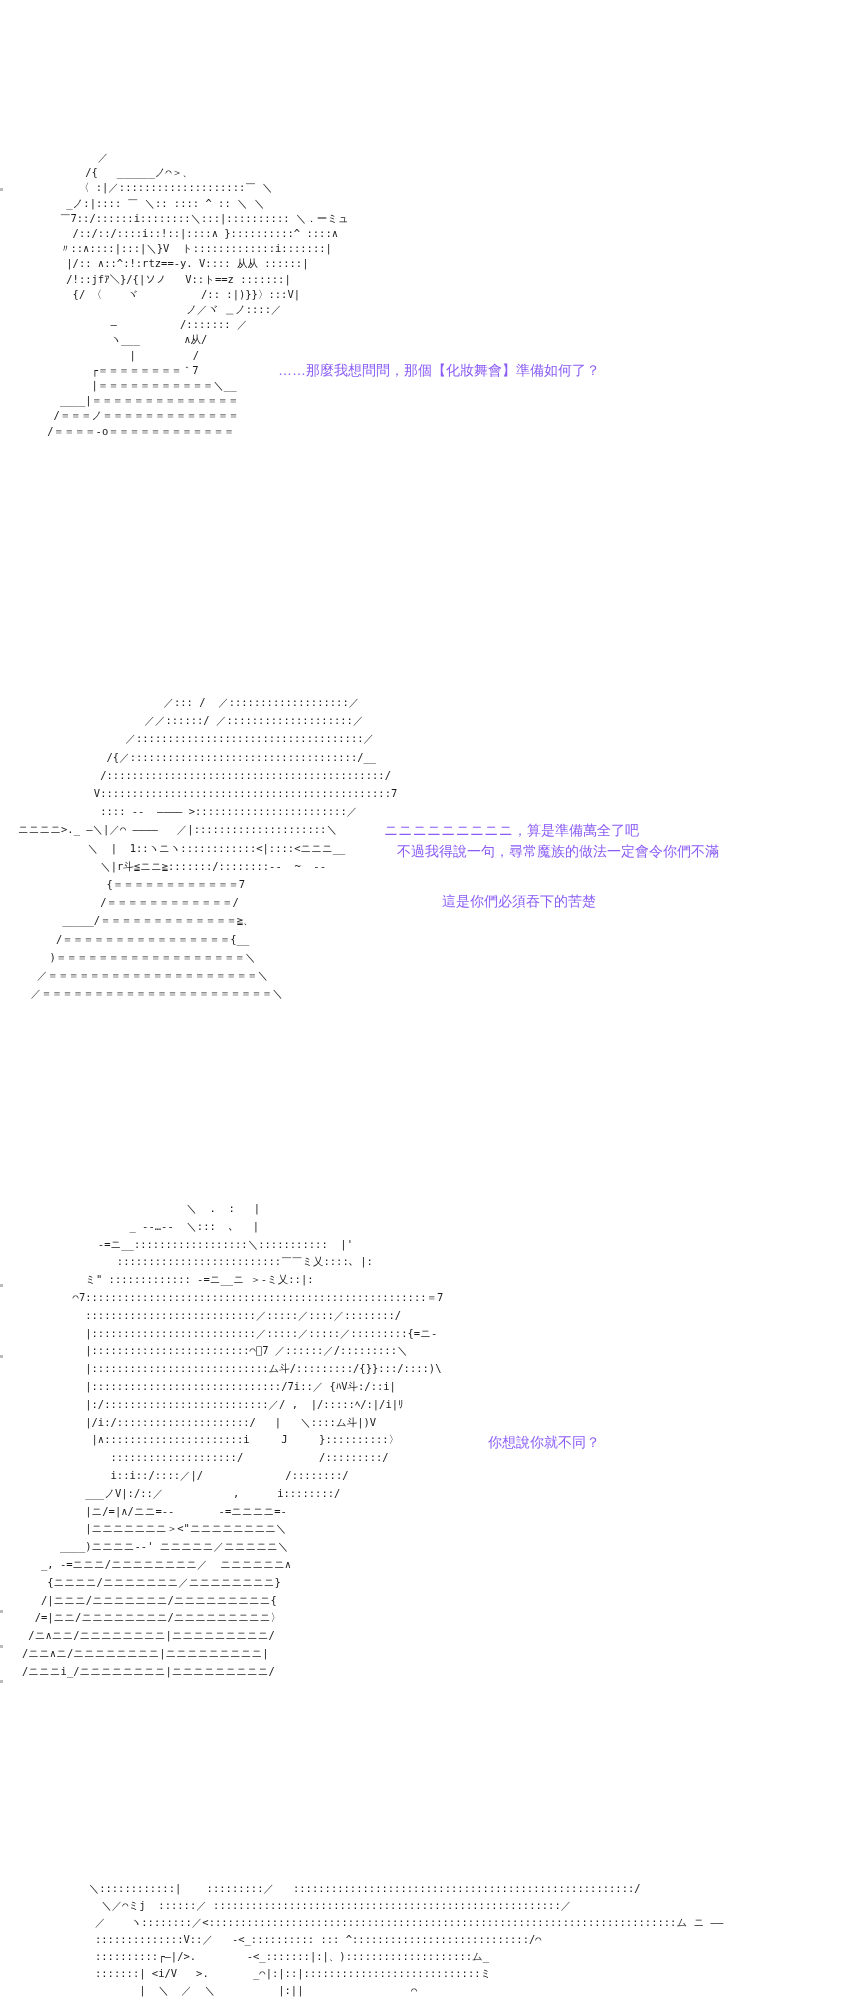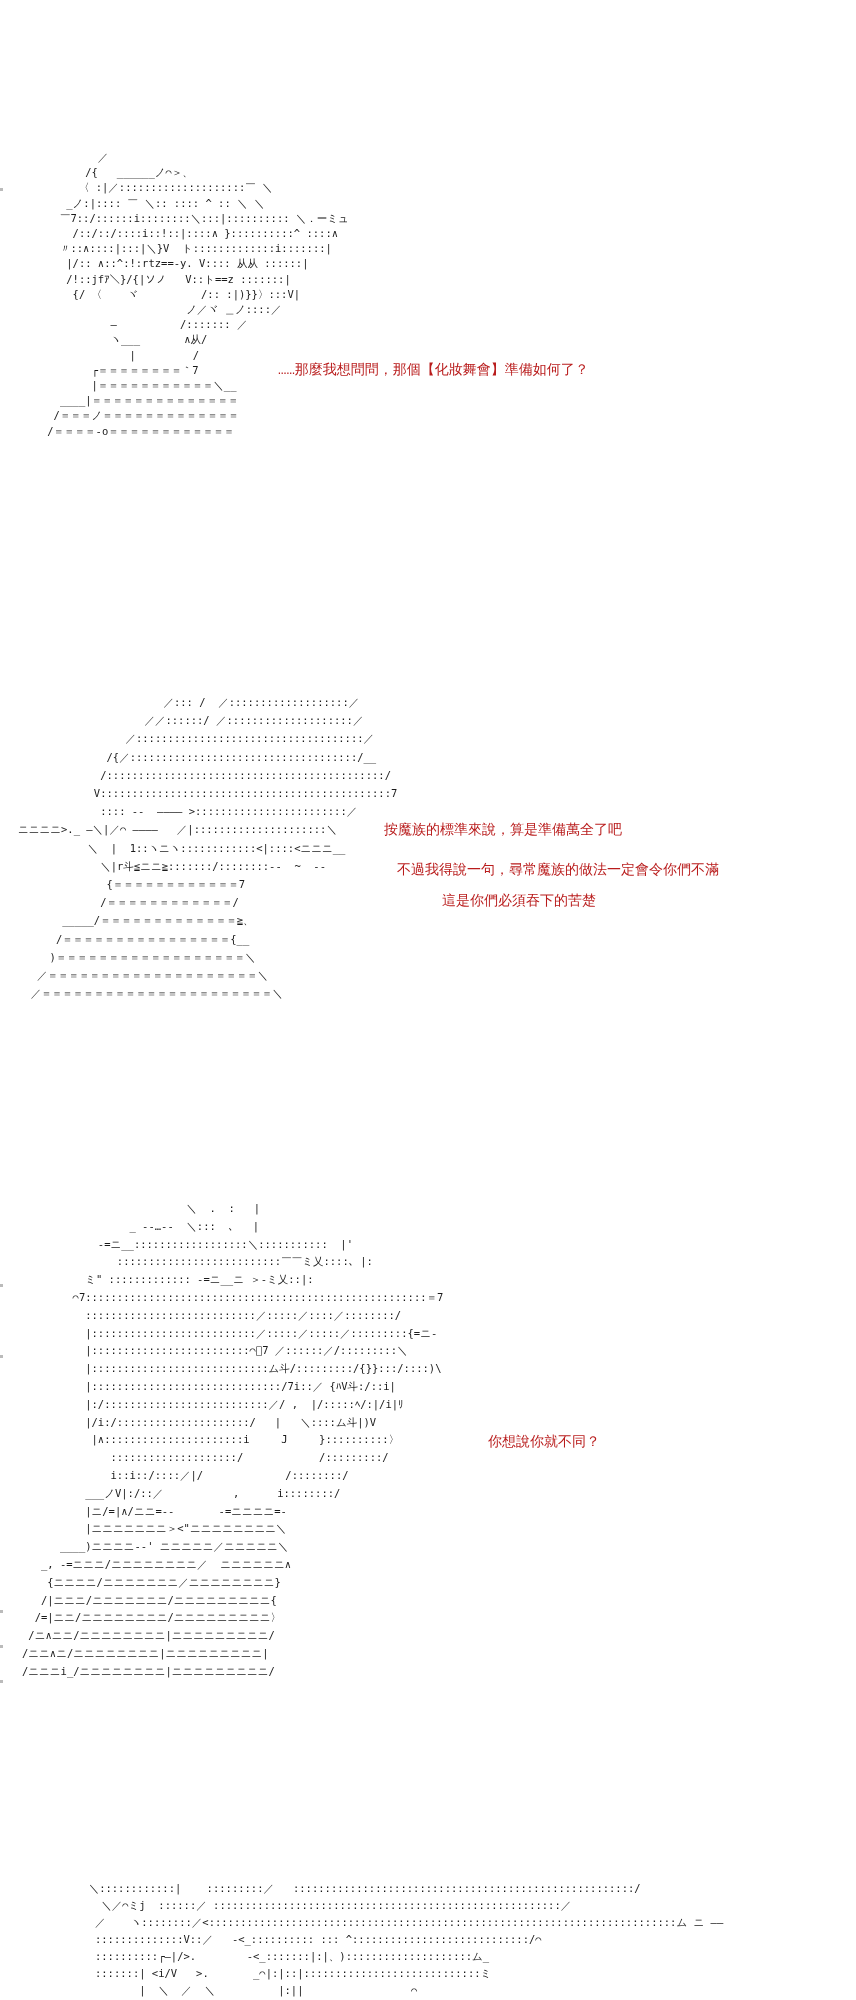--- a/index.html
+++ b/index.html
@@ -24,24 +24,24 @@
       position: absolute;
       margin: 0;
       white-space: pre;
       font-family: "DejaVu Sans Mono", monospace;
       color: #1a1a1a;
       letter-spacing: 0;
     }
     .dialogue {
       position: absolute;
       white-space: nowrap;
-      font-family: Liberation Mono, monospace;
+      font-family: Liberation Sans, sans-serif;
       font-size: 14px;
       line-height: 18px;
-      color: #b91c1c;
+      color: #8b5cf6;
     }
     .edge-mark {
       position: absolute;
       left: 0;
       width: 3px;
       height: 3px;
       background: #bbbbbb;
     }
   </style>
 </head>
@@ -81,22 +81,22 @@
 ニニニニ&gt;._ ―＼|／⌒ ――――   ／|:::::::::::::::::::::＼
            ＼  |  1::ヽニヽ::::::::::::&lt;|::::&lt;ニニニ__
              ＼|r斗≦ニニ≧:::::::/::::::::‐-  ~  ‐-
               {＝＝＝＝＝＝＝＝＝＝＝＝7
              /＝＝＝＝＝＝＝＝＝＝＝＝/
        _____/＝＝＝＝＝＝＝＝＝＝＝＝＝≧、
       /＝＝＝＝＝＝＝＝＝＝＝＝＝＝＝＝{__
      )＝＝＝＝＝＝＝＝＝＝＝＝＝＝＝＝＝＝＼
    ／＝＝＝＝＝＝＝＝＝＝＝＝＝＝＝＝＝＝＝＝＼
   ／＝＝＝＝＝＝＝＝＝＝＝＝＝＝＝＝＝＝＝＝＝＝＼</pre>
-  <div class="dialogue" style="left:384px; top:128px;">按魔族的標準來說，算是準備萬全了吧</div>
-  <div class="dialogue" style="left:397px; top:168px;">不過我得說一句，尋常魔族的做法一定會令你們不滿</div>
+  <div class="dialogue" style="left:384px; top:128px;">ニニニニニニニニニ，算是準備萬全了吧</div>
+  <div class="dialogue" style="left:397px; top:149px;">不過我得說一句，尋常魔族的做法一定會令你們不滿</div>
   <div class="dialogue" style="left:407px; top:199px;margin-left:35px;">這是你們必須吞下的苦楚</div>
 </div>
 
 <div class="panel" style="top:1200px; height:490px;">
   <pre class="aa" style="left:22px; top:0px; font-size:10.5px; line-height:17.8px;">                          ＼  .  :   |
                  _ -‐…‐-  ＼:::  ､   |
             ‐=ニ__::::::::::::::::::＼:::::::::::  |'
                ::::::::::::::::::::::::::￣￣ミ乂::::､ |:
           ミ" ::::::::::::: -=ニ__ニ ＞-ミ乂::|:
         ⌒7::::::::::::::::::::::::::::::::::::::::::::::::::::::＝7

